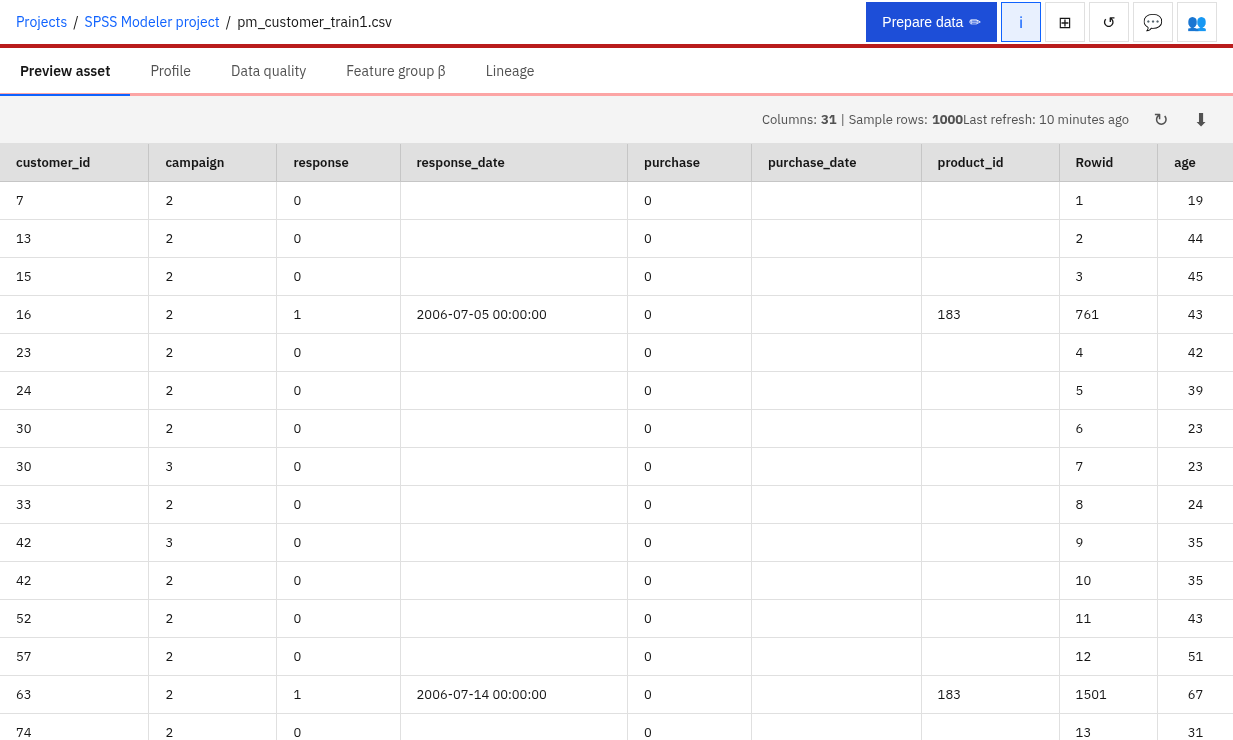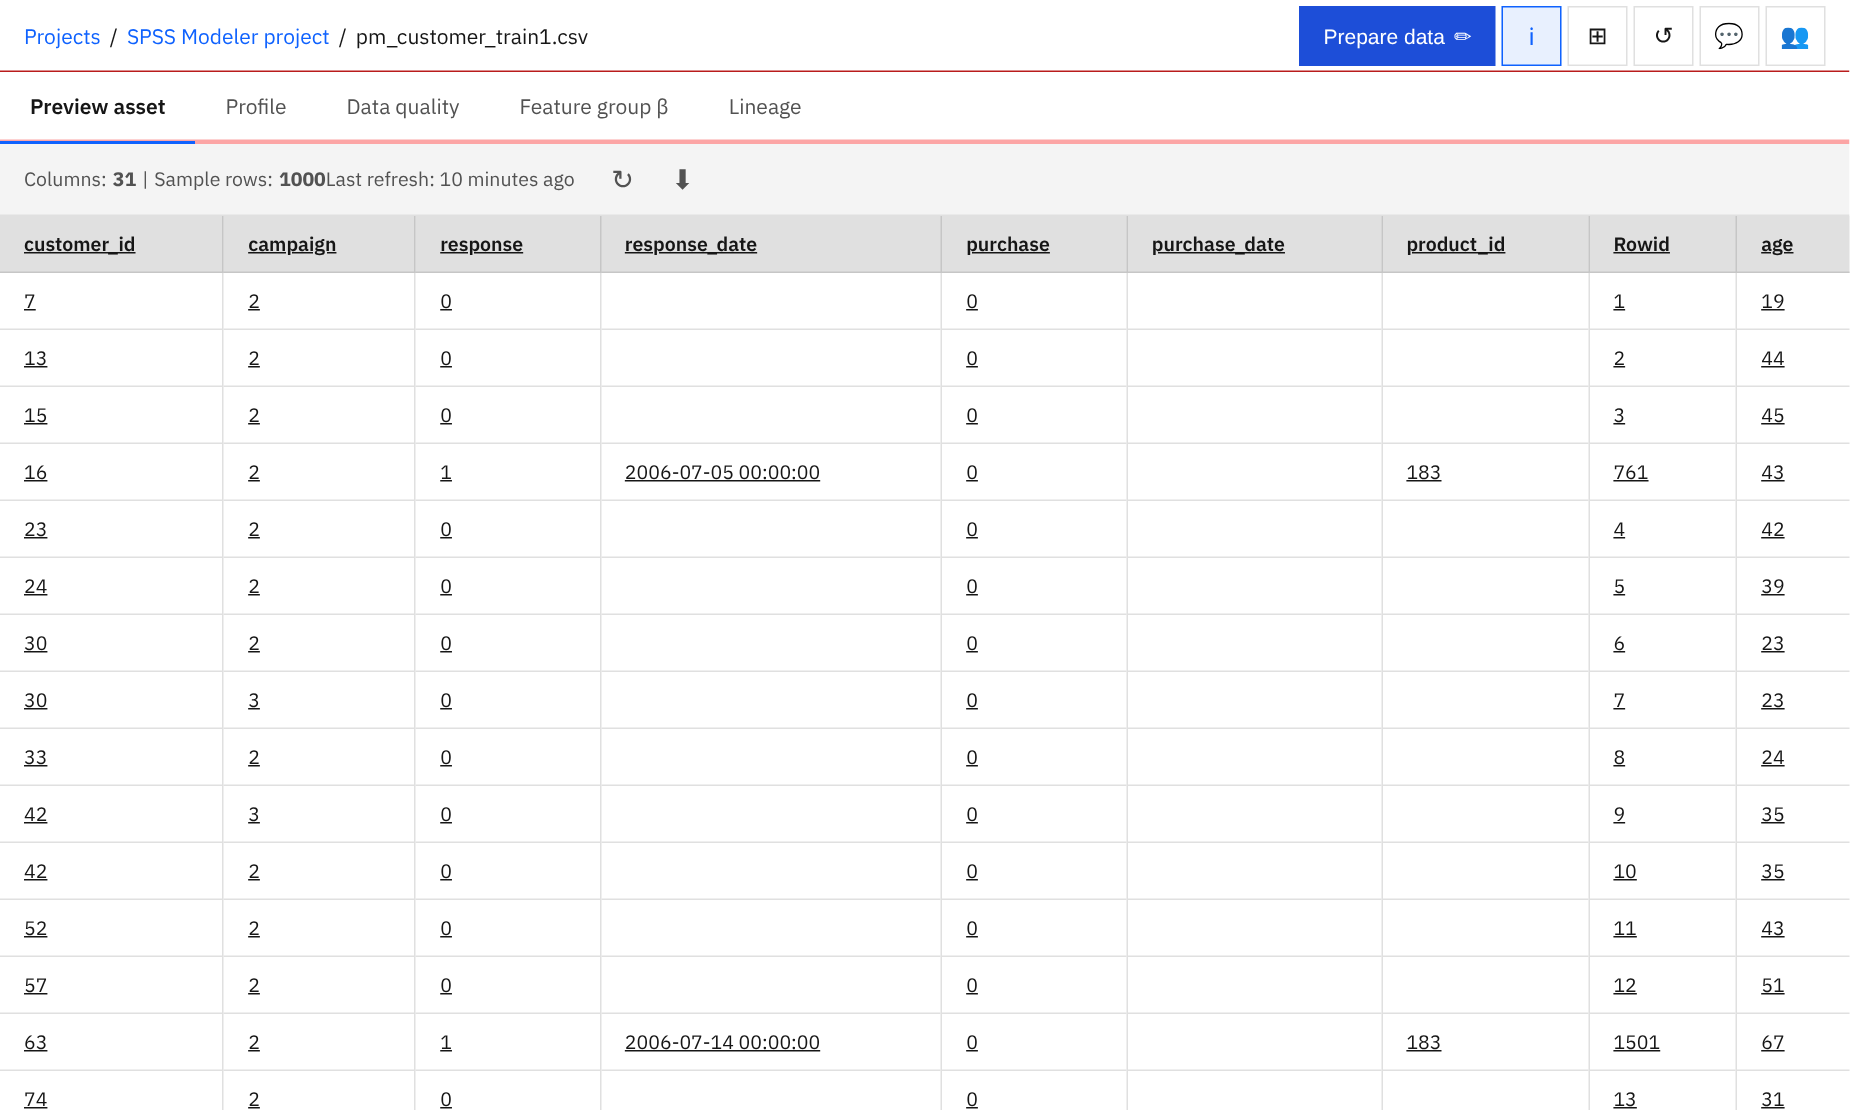--- a/index.html
+++ b/index.html
@@ -5,21 +5,21 @@
     * { box-sizing: border-box; margin: 0; padding: 0; }
     body { font-family: 'IBM Plex Sans', Arial, sans-serif; font-size: 14px; color: #161616; background: #fff; }
 
     
     .topbar {
       display: flex;
       align-items: center;
       justify-content: space-between;
       padding: 0 16px;
       height: 48px;
-      border-bottom: 1px solid #b91c1c;
+      border-bottom: 4px solid #b91c1c;
     }
     .breadcrumb {
       display: flex;
       align-items: center;
       gap: 6px;
       font-size: 14px;
       color: #0f62fe;
     }
     .breadcrumb span { color: #161616; }
     .breadcrumb a { color: #0f62fe; text-decoration: none; }
@@ -80,21 +80,21 @@
     .tab.active {
       color: #161616;
       border-bottom: 2px solid #0f62fe;
       font-weight: 600;
     }
 
     
     .toolbar {
       display: flex;
       align-items: center;
-      justify-content: flex-start;
+      justify-content: flex-end;
       padding: 0 16px;
       height: 48px;
       background: #f4f4f4;
       border-bottom: 1px solid #e0e0e0;
     }
     .toolbar-left {
       display: flex;
       align-items: center;
       gap: 4px;
       font-size: 13px;
@@ -122,21 +122,20 @@
       border: none;
       font-size: 18px;
       color: #525252;
     }
 
     
     .table-container {
       overflow-x: auto;
       overflow-y: auto;
       height: calc(740px - 48px - 48px - 48px);
-      text-decoration: underline;
     }
     table {
       width: 100%;
       border-collapse: collapse;
       font-size: 13px;
     }
     thead th {
       background: #e0e0e0;
       color: #161616;
       font-weight: 600;
@@ -149,21 +148,21 @@
     thead th:last-child { border-right: none; }
     tbody tr {
       border-bottom: 1px solid #e0e0e0;
     }
     tbody td {
       padding: 10px 16px;
       border-right: 1px solid #e0e0e0;
       white-space: nowrap;
       color: #161616;
     }
-    tbody td:last-child { border-right: none; }
+    tbody td:last-child { border-right: none; text-align: center; }
   </style>
 </head>
 <body>
 
 <div class="topbar">
   <div class="breadcrumb">
     <a href="#">Projects</a>
     <span class="breadcrumb-sep">/</span>
     <a href="#">SPSS Modeler project</a>
     <span class="breadcrumb-sep">/</span>

